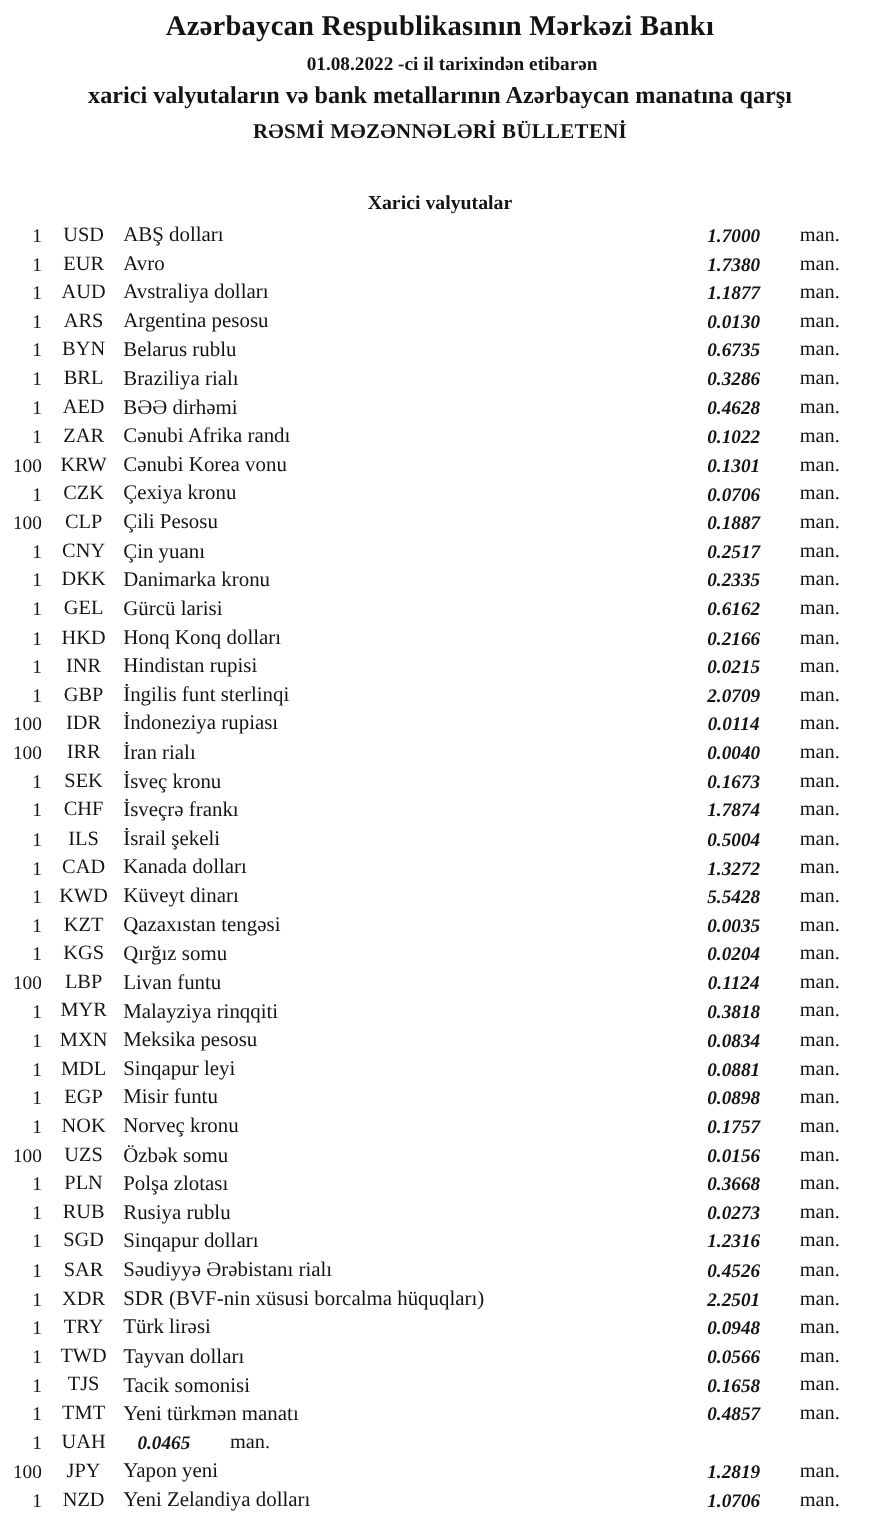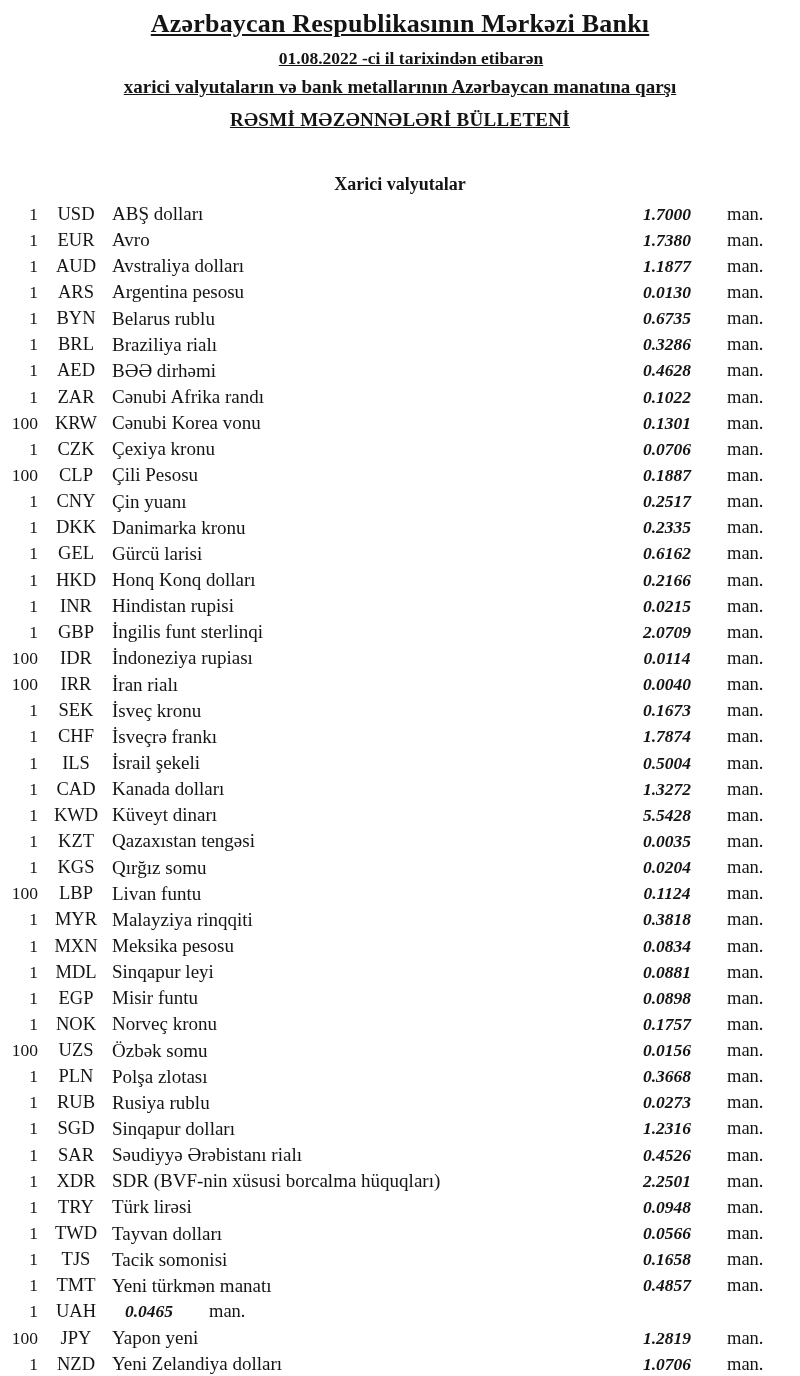--- a/index.html
+++ b/index.html
@@ -12,38 +12,37 @@
     width: 800px;
     height: 1376px;
     background: #ffffff;
     color: #141414;
     font-family: "Liberation Serif", "DejaVu Serif", serif;
     overflow: hidden;
   }
   .header {
     text-align: center;
     padding-top: 9px;
-    text-decoration: underline;
   }
   .title {
     font-size: 26px;
     font-weight: bold;
     line-height: 30px;
     letter-spacing: 0.2px;
   }
   .date-line {
     margin-top: 9px;
     font-size: 17.5px;
     font-weight: bold;
     line-height: 21px;
     margin-left: 22px;
   }
   .subtitle {
     margin-top: 7px;
-    font-size: 19px;
+    font-size: 22px;
     font-weight: bold;
     line-height: 21px;
   }
   .bulletin-line {
     margin-top: 11px;
     font-size: 19px;
     font-weight: bold;
     line-height: 23px;
     letter-spacing: 0.3px;
   }

